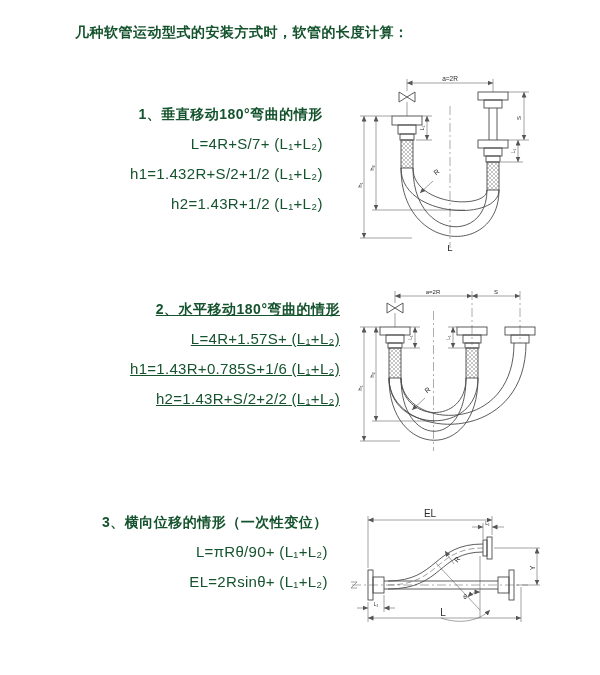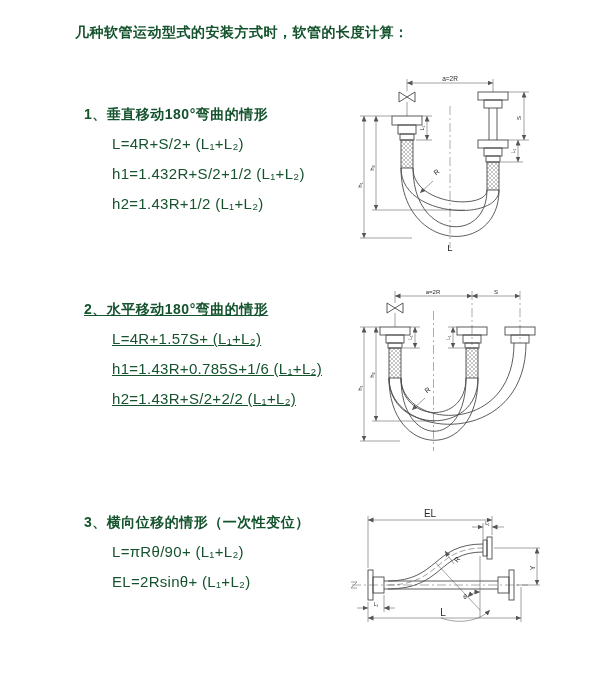--- a/index.html
+++ b/index.html
@@ -1,41 +1,41 @@
 <!DOCTYPE html>
 <html><head>
 <meta charset="utf-8">
 <style>
   html,body{margin:0;padding:0;background:#fff;}
   .page{
     position:relative;width:600px;height:675px;background:#ffffff;overflow:hidden;
     font-family:"Liberation Sans", sans-serif;color:#14532d;margin-left:40px;
   }
   .title{position:absolute;left:35px;top:24px;font-size:14px;font-weight:bold;letter-spacing:.5px;}
-  .section{position:absolute;left:44px;}
+  .section{position:absolute;left:62px;text-align:right;}
   .heading{font-size:14px;font-weight:bold;letter-spacing:.5px;height:17px;}
   .formula{font-size:15px;margin-top:12px;margin-left:28px;height:18px;letter-spacing:.3px;}
   .diag{position:absolute;}
   svg{display:block;}
   svg text{font-family:"Liberation Sans", sans-serif;fill:#2a2a2a;}
   .geo{stroke:#4a4a4a;fill:none;stroke-width:.9;}
   .dim{stroke:#555;fill:none;stroke-width:.55;}
   .cl{stroke:#666;fill:none;stroke-width:.55;stroke-dasharray:9 3 2 3;}
   .hatchfill{stroke:#4a4a4a;stroke-width:.9;}
 </style>
 </head>
 <body>
 
 <div class="page">
 
   <div class="title">几种软管运动型式的安装方式时，软管的长度计算：</div>
 
   <div class="section" style="top:106px;">
     <div class="heading">1、垂直移动180°弯曲的情形</div>
-    <div class="formula">L=4R+S/2+ (L₁+L₂)</div>
+    <div class="formula">L=4R+S/7+ (L₁+L₂)</div>
     <div class="formula">h1=1.432R+S/2+1/2 (L₁+L₂)</div>
     <div class="formula">h2=1.43R+1/2 (L₁+L₂)</div>
   </div>
 
   <div class="section" style="top:301px;text-decoration:underline;">
     <div class="heading">2、水平移动180°弯曲的情形</div>
     <div class="formula">L=4R+1.57S+ (L₁+L₂)</div>
     <div class="formula">h1=1.43R+0.785S+1/6 (L₁+L₂)</div>
     <div class="formula">h2=1.43R+S/2+2/2 (L₁+L₂)</div>
   </div>

